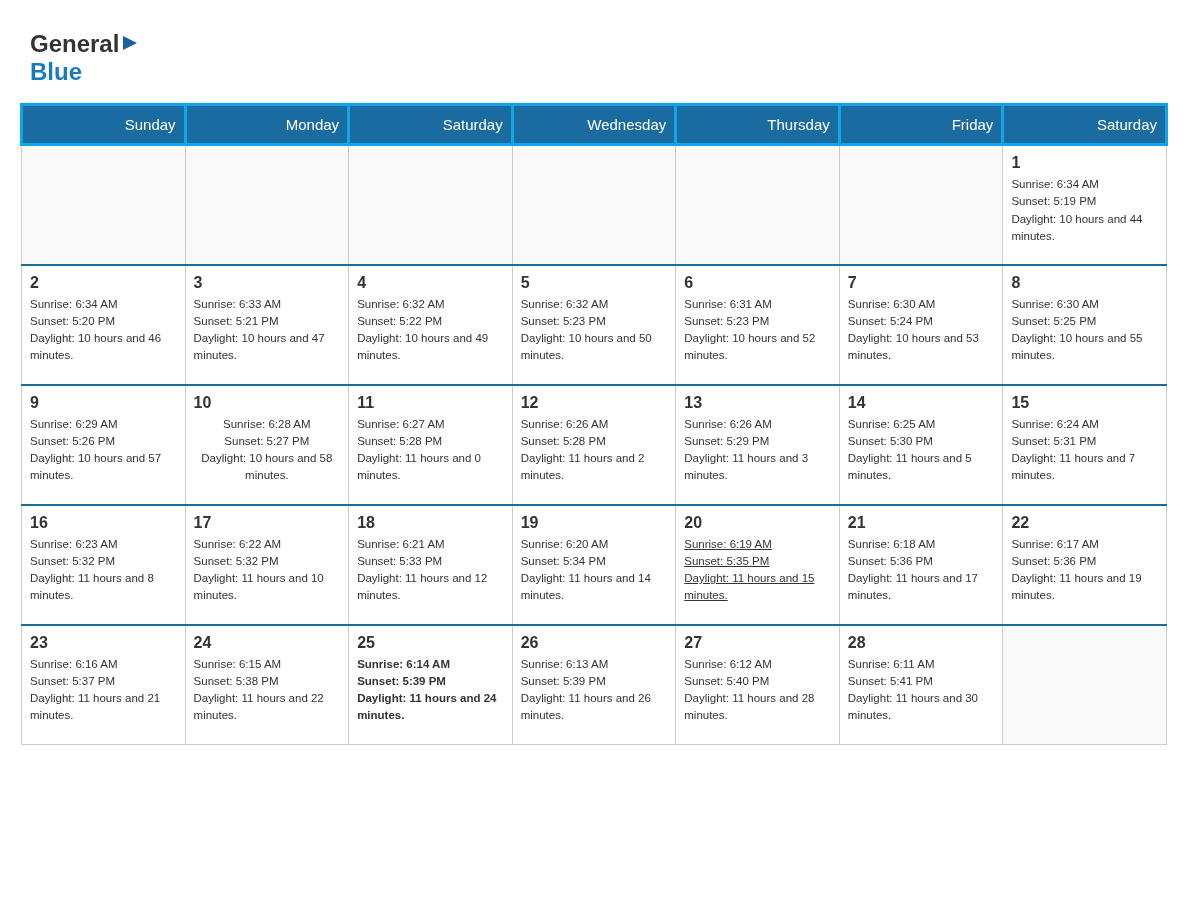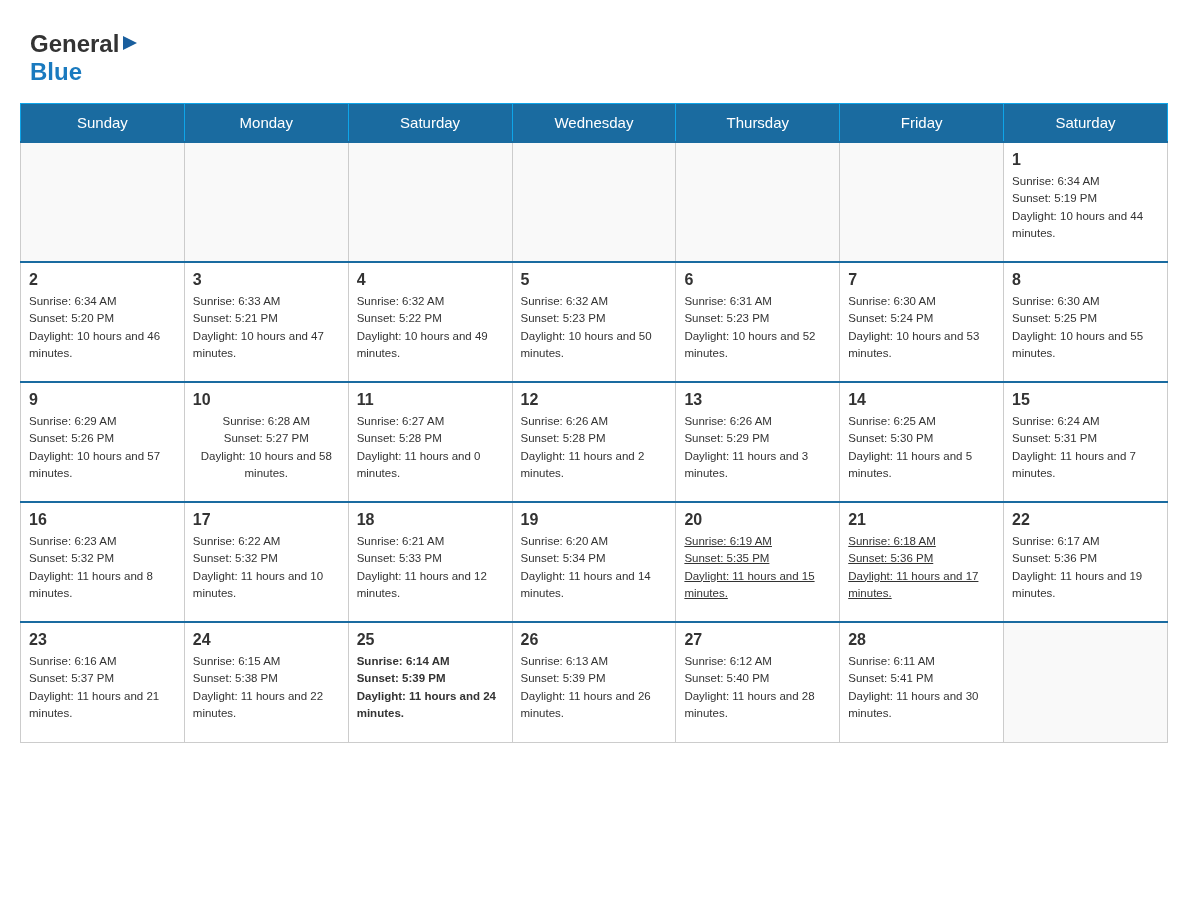--- a/index.html
+++ b/index.html
@@ -44,22 +44,22 @@
       width: 100%;
       border-collapse: collapse;
       border: 1px solid #aaa;
     }
     .calendar th {
       background-color: #1a6ba0;
       color: white;
       padding: 10px 8px;
       font-size: 15px;
       font-weight: normal;
-      text-align: center;
-      border: 1px solid #0ea5e9;
+      text-align: right;
+      border: 3px solid #0ea5e9;
     }
     .calendar td {
       vertical-align: top;
       padding: 8px;
       border: 1px solid #ccc;
       width: 14.28%;
       min-height: 110px;
       height: 120px;
     }
     .day-number {
@@ -242,21 +242,21 @@
 Daylight: 11 hours and 14 minutes.</div>
         </td>
         <td>
           <span class="day-number">20</span>
           <div class="day-info" style="white-space: pre-line; text-decoration: underline;">Sunrise: 6:19 AM
 Sunset: 5:35 PM
 Daylight: 11 hours and 15 minutes.</div>
         </td>
         <td>
           <span class="day-number">21</span>
-          <div class="day-info" style="white-space: pre-line; text-decoration: underline;">Sunrise: 6:18 AM
+          <div class="day-info" style="white-space: pre-line;">Sunrise: 6:18 AM
 Sunset: 5:36 PM
 Daylight: 11 hours and 17 minutes.</div>
         </td>
         <td>
           <span class="day-number">22</span>
           <div class="day-info" style="white-space: pre-line;">Sunrise: 6:17 AM
 Sunset: 5:36 PM
 Daylight: 11 hours and 19 minutes.</div>
         </td>
       </tr>

